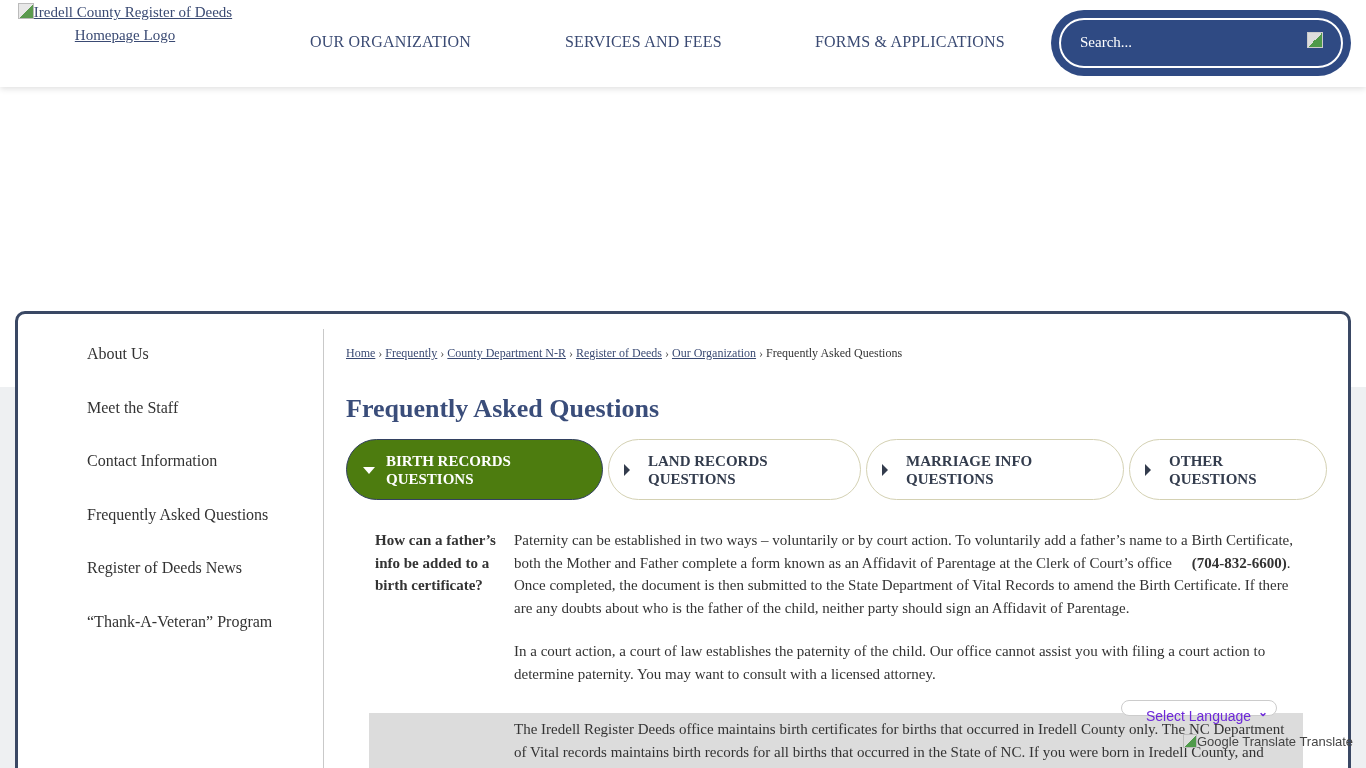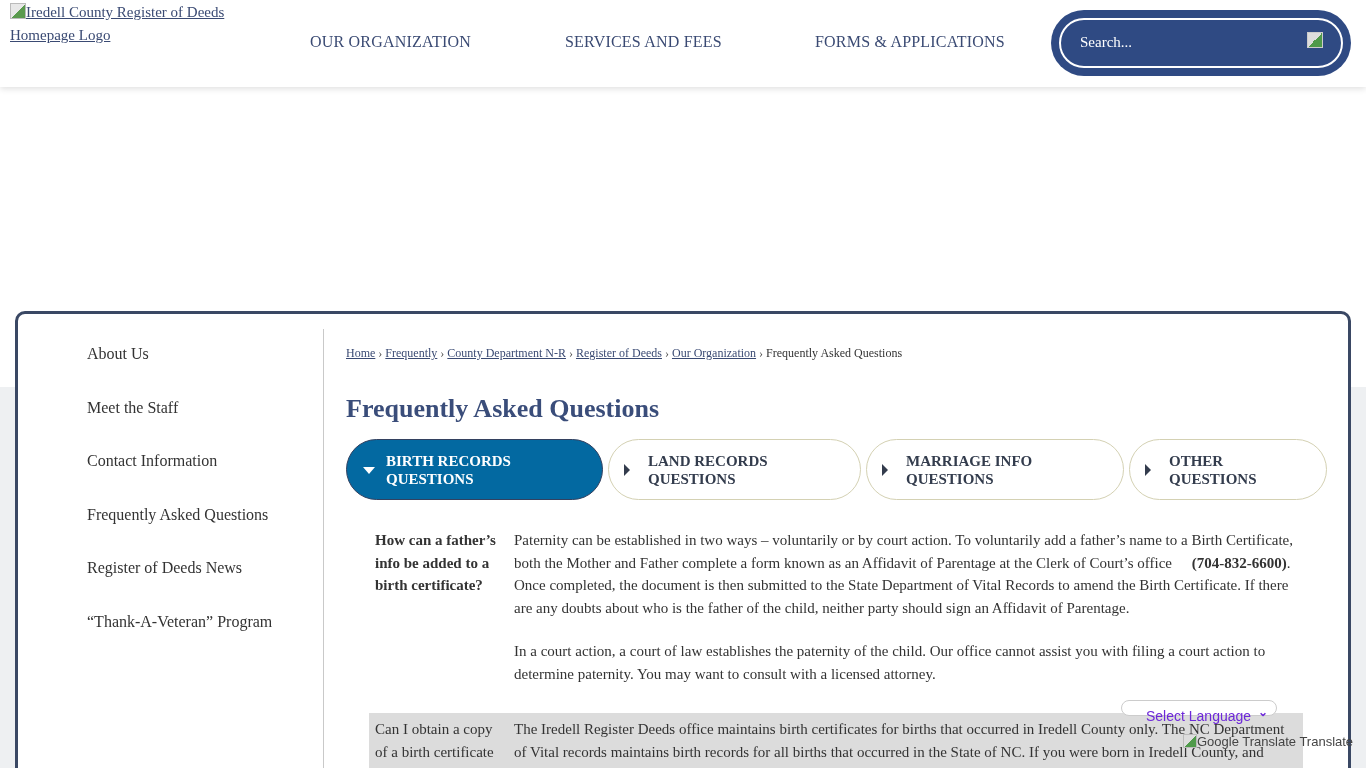--- a/index.html
+++ b/index.html
@@ -1,20 +1,20 @@
 <!DOCTYPE html>
 <html><head>
 <meta charset="utf-8">
 <style>
   * { box-sizing: border-box; margin: 0; padding: 0; }
   html, body { width: 1366px; height: 768px; overflow: hidden; }
   body { font-family: "Liberation Serif", "DejaVu Serif", serif; background: #ffffff; position: relative; color: #333; }
 
   .header { position: absolute; left: 0; top: 0; width: 1366px; height: 87px; background: #fff; box-shadow: 0 2px 6px rgba(0,0,0,0.12); z-index: 5; }
-  .logo { position: absolute; left: 10px; top: 1px; width: 230px; text-align: left; font-size: 15px; line-height: 23px; color: #3a4a73; text-decoration: underline; }
+  .logo { position: absolute; left: 10px; top: 1px; width: 230px; text-align: center; font-size: 15px; line-height: 23px; color: #3a4a73; text-decoration: underline; }
   .logo .broken { display: inline-block; width: 16px; height: 16px; vertical-align: -2px; background: linear-gradient(135deg, #e8e8e8 50%, #5a9a4e 50%); border: 1px solid #bbb; }
   .nav { position: absolute; top: 33px; font-size: 16px; color: #3a4a73; letter-spacing: 0.2px; }
   .nav1 { left: 310px; } .nav2 { left: 565px; } .nav3 { left: 815px; }
 
   .search-outer { position: absolute; left: 1051px; top: 10px; width: 300px; height: 66px; background: #2f4a83; border-radius: 33px; }
   .search-inner { position: absolute; left: 8px; top: 8px; width: 284px; height: 50px; border: 2px solid #fff; border-radius: 25px; background: #2f4a83; }
   .search-inner span { position: absolute; left: 19px; top: 14px; font-size: 15px; color: #fff; }
   .search-btn { position: absolute; left: 246px; top: 12px; width: 16px; height: 16px; background: linear-gradient(135deg, #ddd 50%, #4f9a4a 50%); border: 1px solid #ccc; }
 
   .graybg { position: absolute; left: 0; top: 387px; width: 1366px; height: 381px; background: #eef0f2; }
@@ -25,21 +25,21 @@
   .divider { position: absolute; left: 305px; top: 15px; width: 1px; height: 460px; background: #c9c9c9; }
 
   .crumbs { position: absolute; left: 328px; top: 32px; font-size: 12px; color: #333; white-space: nowrap; }
   .crumbs a { color: #3a4a73; text-decoration: underline; }
   .crumbs .sep { color: #555; margin: 0 3px; }
   .title { position: absolute; left: 328px; top: 80px; font-size: 26px; font-weight: bold; color: #3a4d7a; }
 
   .tab { position: absolute; top: 125px; height: 61px; border-radius: 31px; border: 1px solid #d4d1b3; background: #fff; }
   .tab .lbl { position: absolute; left: 39px; top: 12px; font-size: 15px; font-weight: bold; line-height: 18px; color: #333c4d; text-transform: uppercase; }
   .tab .arrow { position: absolute; left: 15px; top: 24px; width: 0; height: 0; border-top: 6px solid transparent; border-bottom: 6px solid transparent; border-left: 6px solid #333c4d; }
-  .tab.active { background: #0369a1; border-color: #334160; }
+  .tab.active { background: #4d7c0f; border-color: #334160; }
   .tab.active .lbl { color: #fff; }
   .tab.active .arrow { left: 16px; top: 27px; border-left: 6px solid transparent; border-right: 6px solid transparent; border-top: 7px solid #fff; border-bottom: 0; }
 
   .faq { position: absolute; left: 351px; width: 934px; font-size: 15px; line-height: 22.5px; color: #333; }
   .faq .q { position: absolute; left: 6px; width: 130px; }
   .faq .a { position: absolute; left: 145px; width: 780px; }
   .faq1 .q { font-weight: bold; }
   .faq2 { background: #dcdcdc; }
 
   .lang { position: absolute; left: 1121px; top: 700px; width: 156px; height: 16px; background: #fff; border: 1px solid #ccc; border-radius: 16px; font-family: "Liberation Sans", sans-serif; font-size: 14px; color: #6d28d9; z-index: 10; }
@@ -108,21 +108,20 @@
 
 <div class="faq faq1" style="left:369px;top:529px;height:180px;width:934px">
   <div class="q">How can a father’s info be added to a birth certificate?</div>
   <div class="a">
     <p><span>Paternity can be established in two ways – voluntarily or by court action. To voluntarily add a father’s name to a Birth Certificate, both the Mother and Father complete a form known as an Affidavit of Parentage at the Clerk of Court’s office </span><strong>(704-832-6600)</strong><span>. Once completed, the document is then submitted to the State Department of Vital Records to amend the Birth Certificate. If there are any doubts about who is the father of the child, neither party should sign an Affidavit of Parentage.</span></p>
     <p style="margin-top:21px">In a court action, a court of law establishes the paternity of the child. Our office cannot assist you with filing a court action to determine paternity. You may want to consult with a licensed attorney.</p>
   </div>
 </div>
 
 <div class="faq faq2" style="left:369px;top:713px;height:60px;width:934px">
-  <div class="q" style="top:5px">Can I obtain a copy of a birth certificate</div>
   <div class="a" style="top:5px">The Iredell Register Deeds office maintains birth certificates for births that occurred in Iredell County only. The NC Department of Vital records maintains birth records for all births that occurred in the State of NC. If you were born in Iredell County, and</div>
 </div>
 
 <div class="lang">
   <span>Select Language</span>
   <span class="chev">⌄</span>
 </div>
 <div class="gt">
   <span class="broken"></span><span>Google Translate Translate</span>
 </div>

